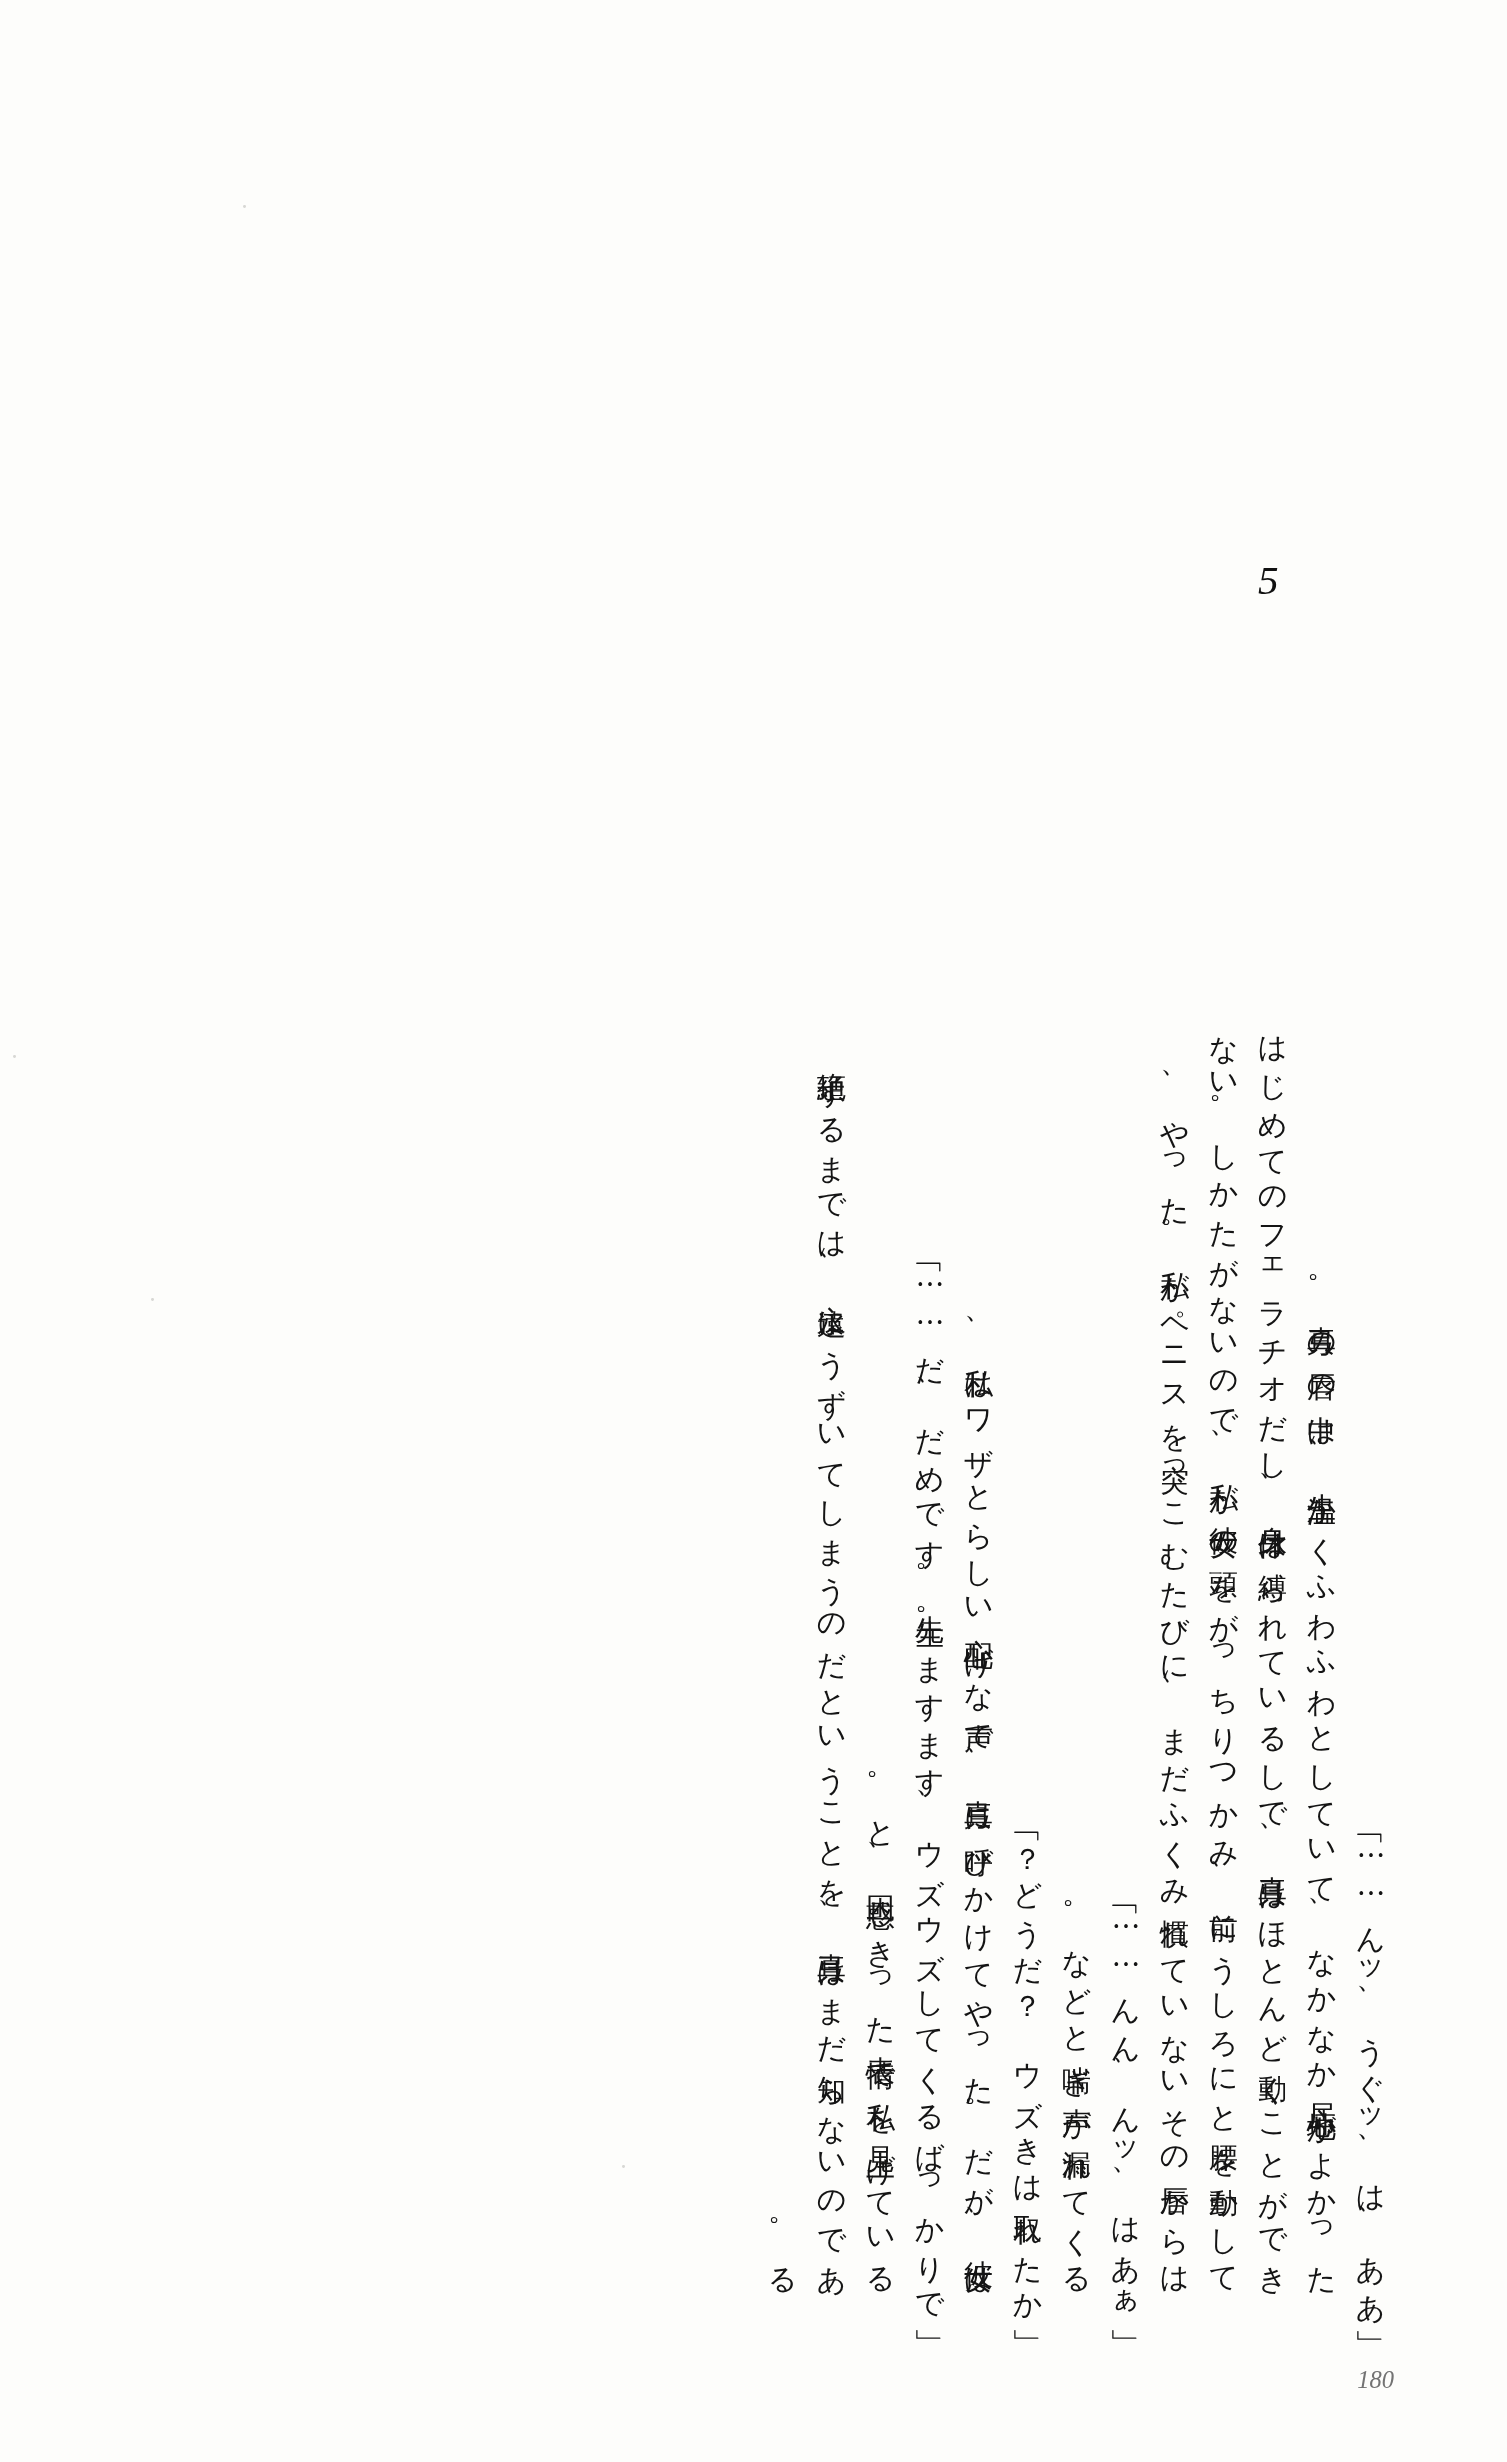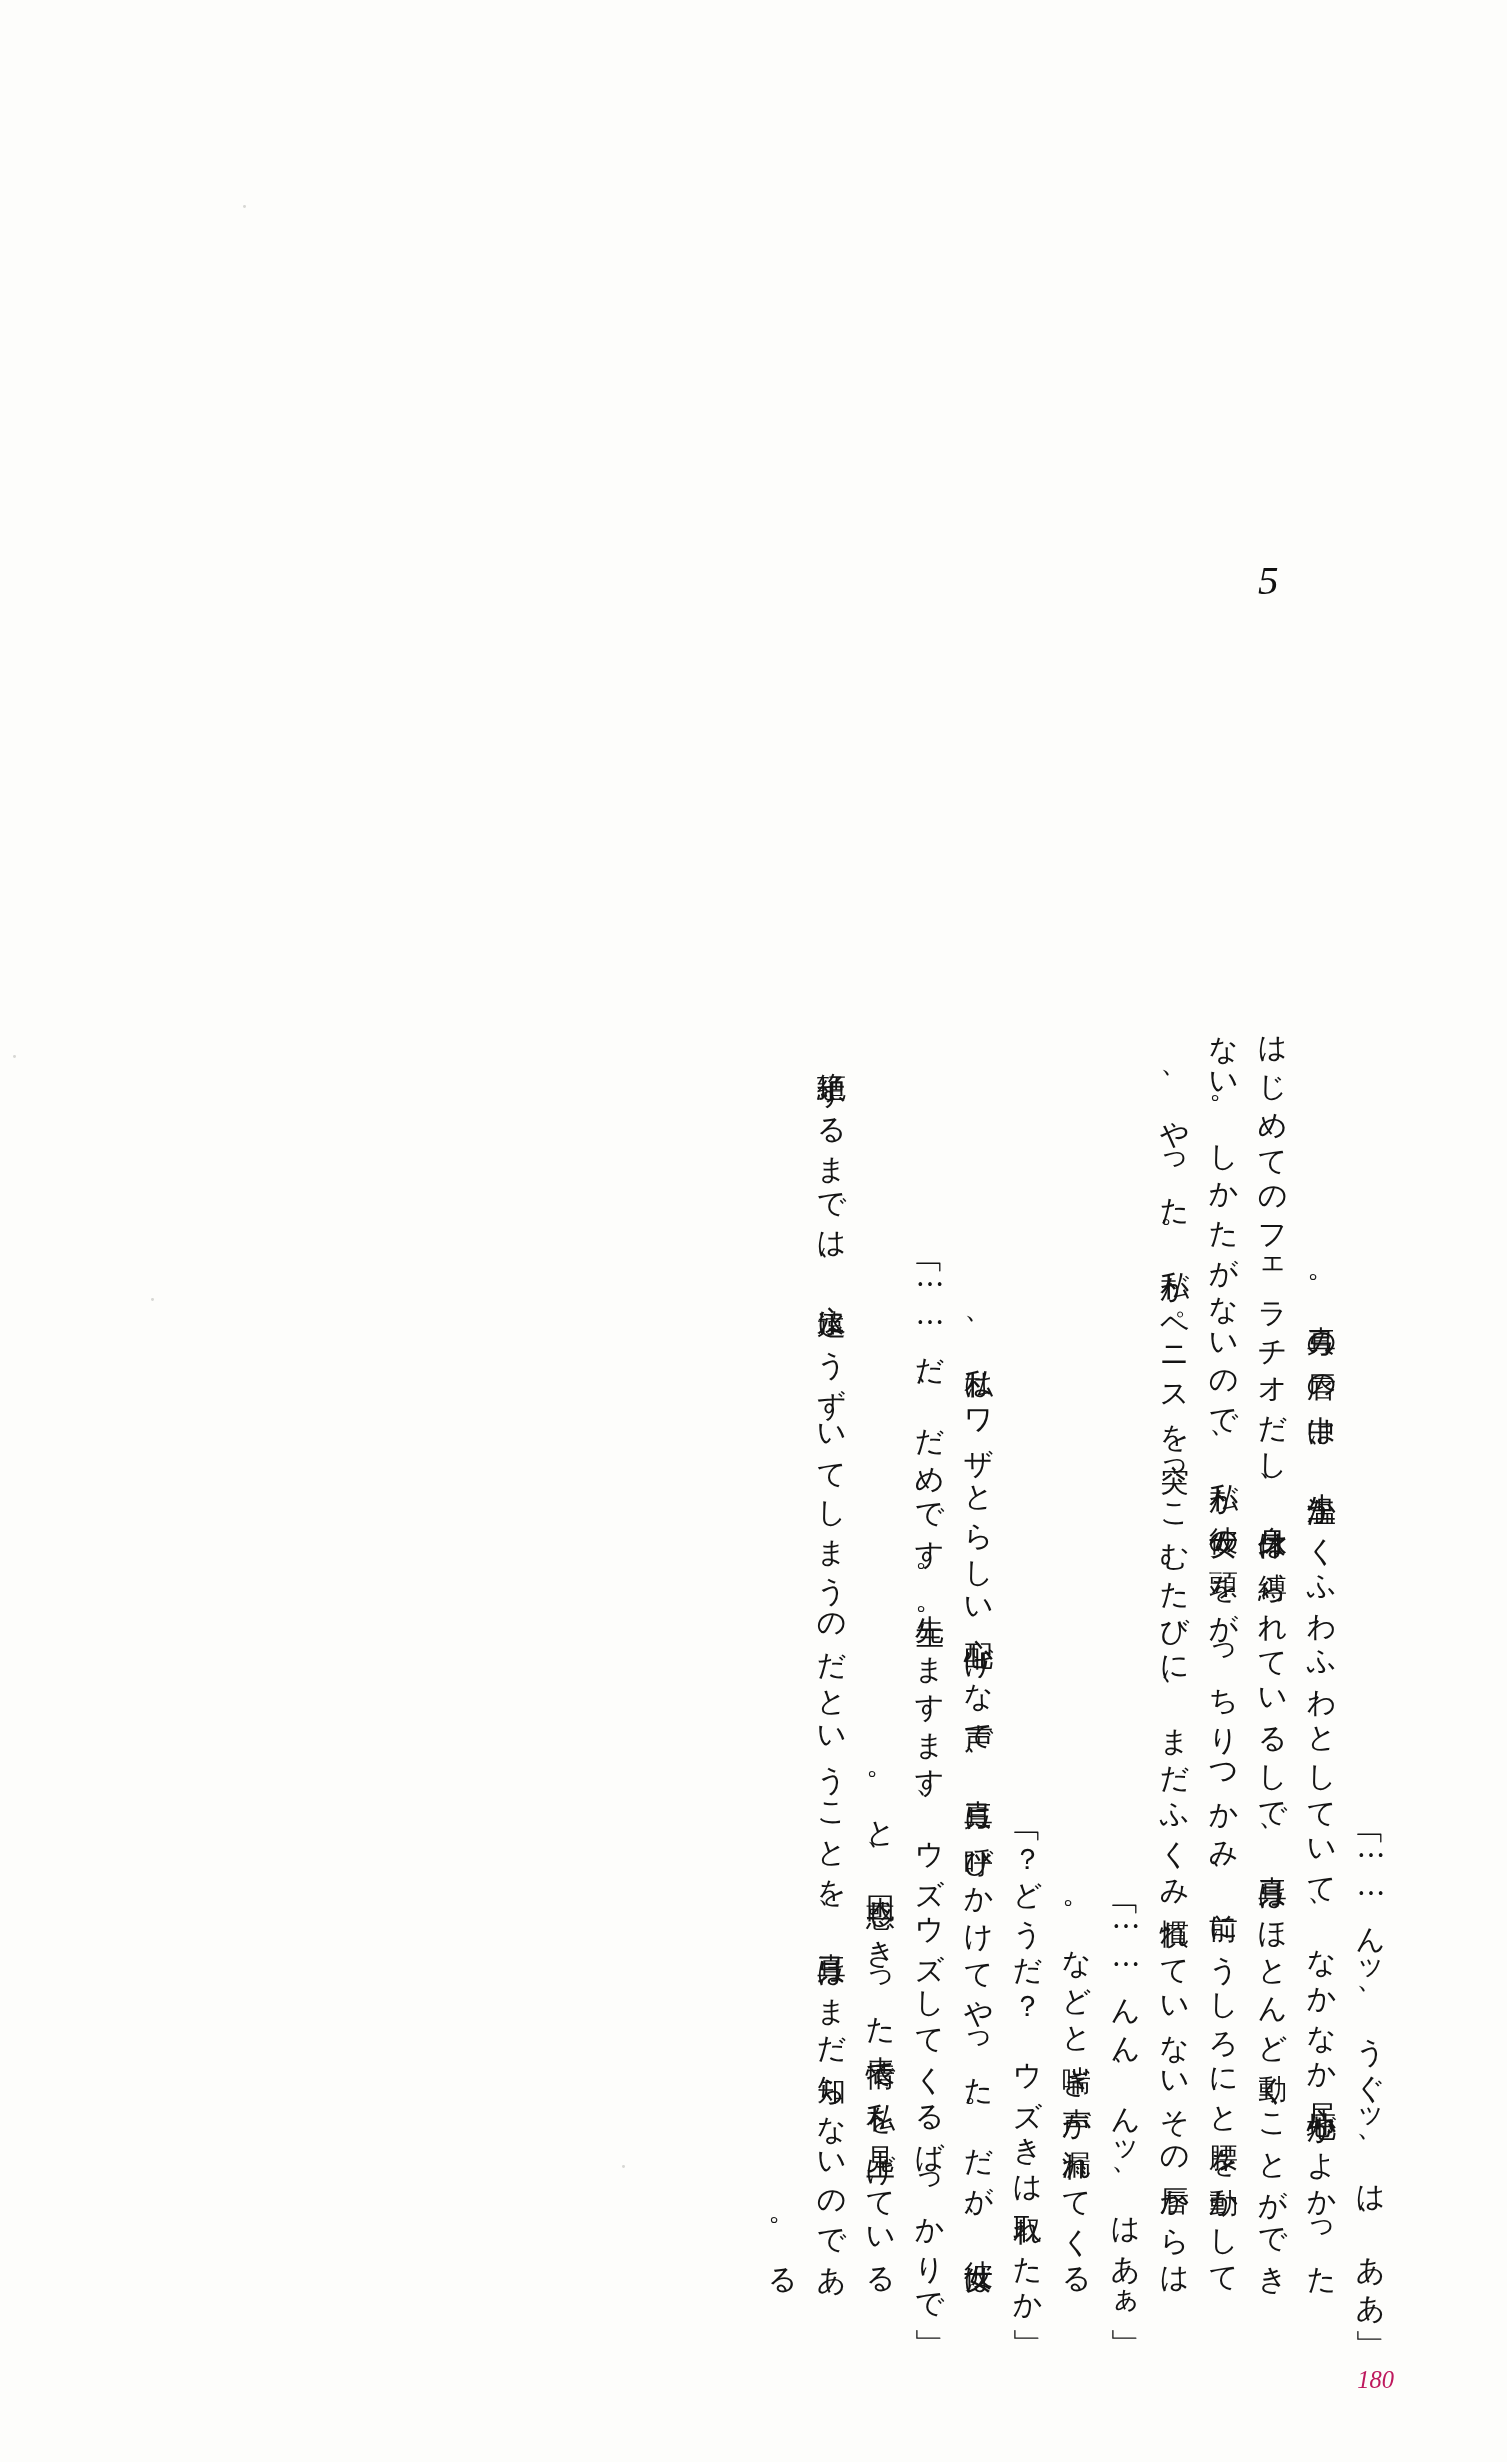--- a/index.html
+++ b/index.html
@@ -63,21 +63,21 @@
     padding-top: 32px;
   }
 
   .page-number {
     position: absolute;
     bottom: 68px;
     right: 113px;
     font-size: 24.5px;
     font-style: italic;
     font-family: "Liberation Serif", serif;
-    color: #be185d;
+    color: #737373;
   }
 
   .faint-mark {
     position: absolute;
     width: 2.8px;
     height: 2.8px;
     background: #d8d8d4;
     border-radius: 50%;
   }
 </style>

